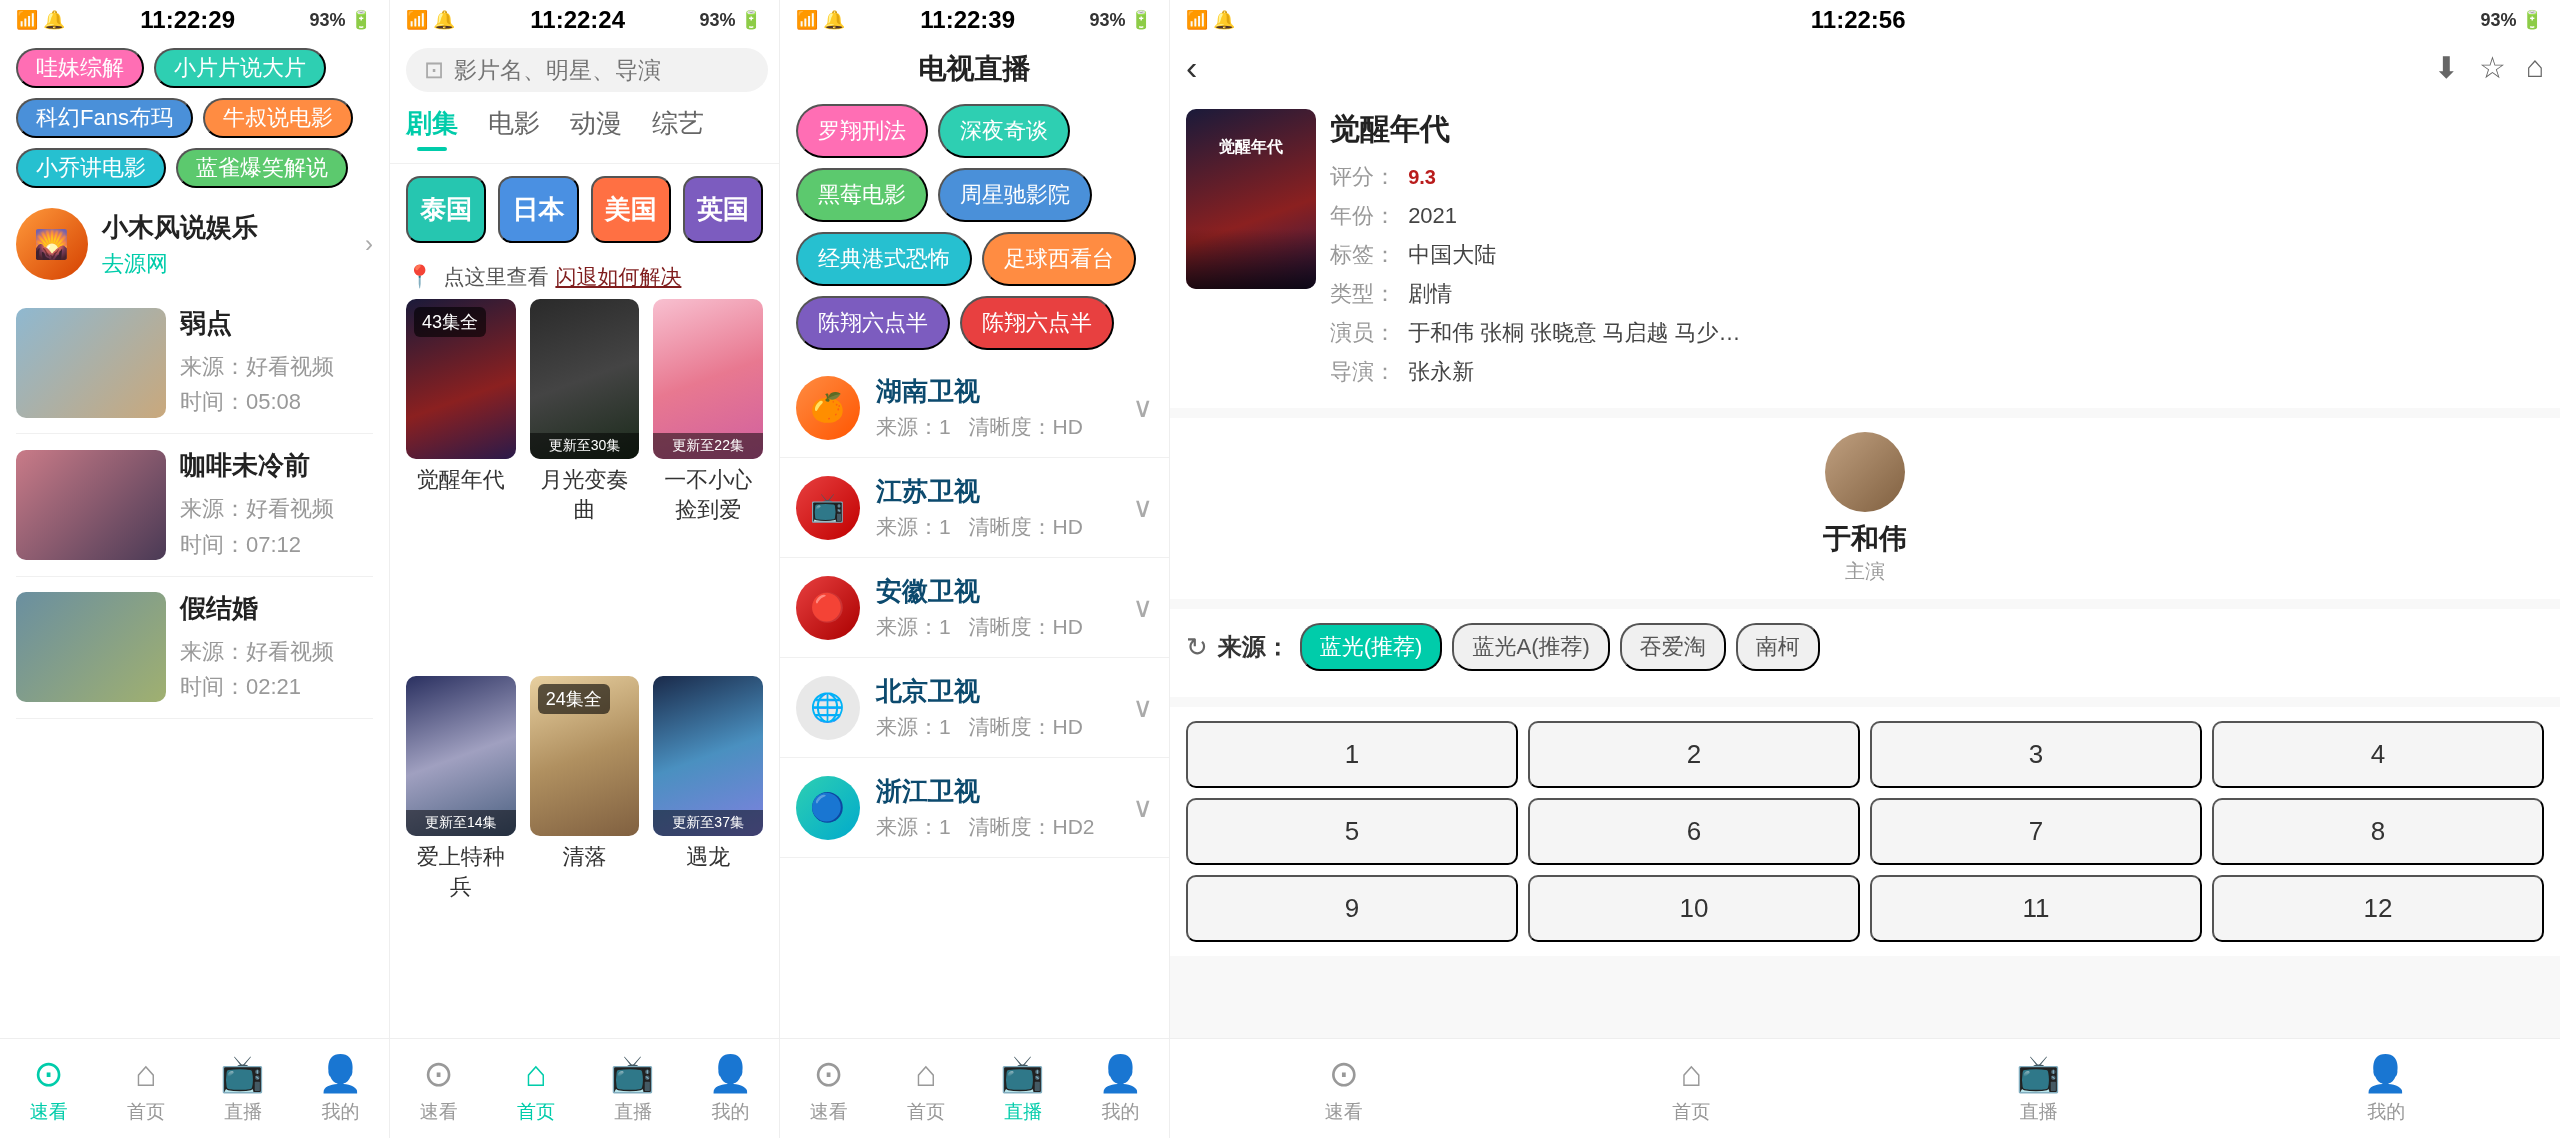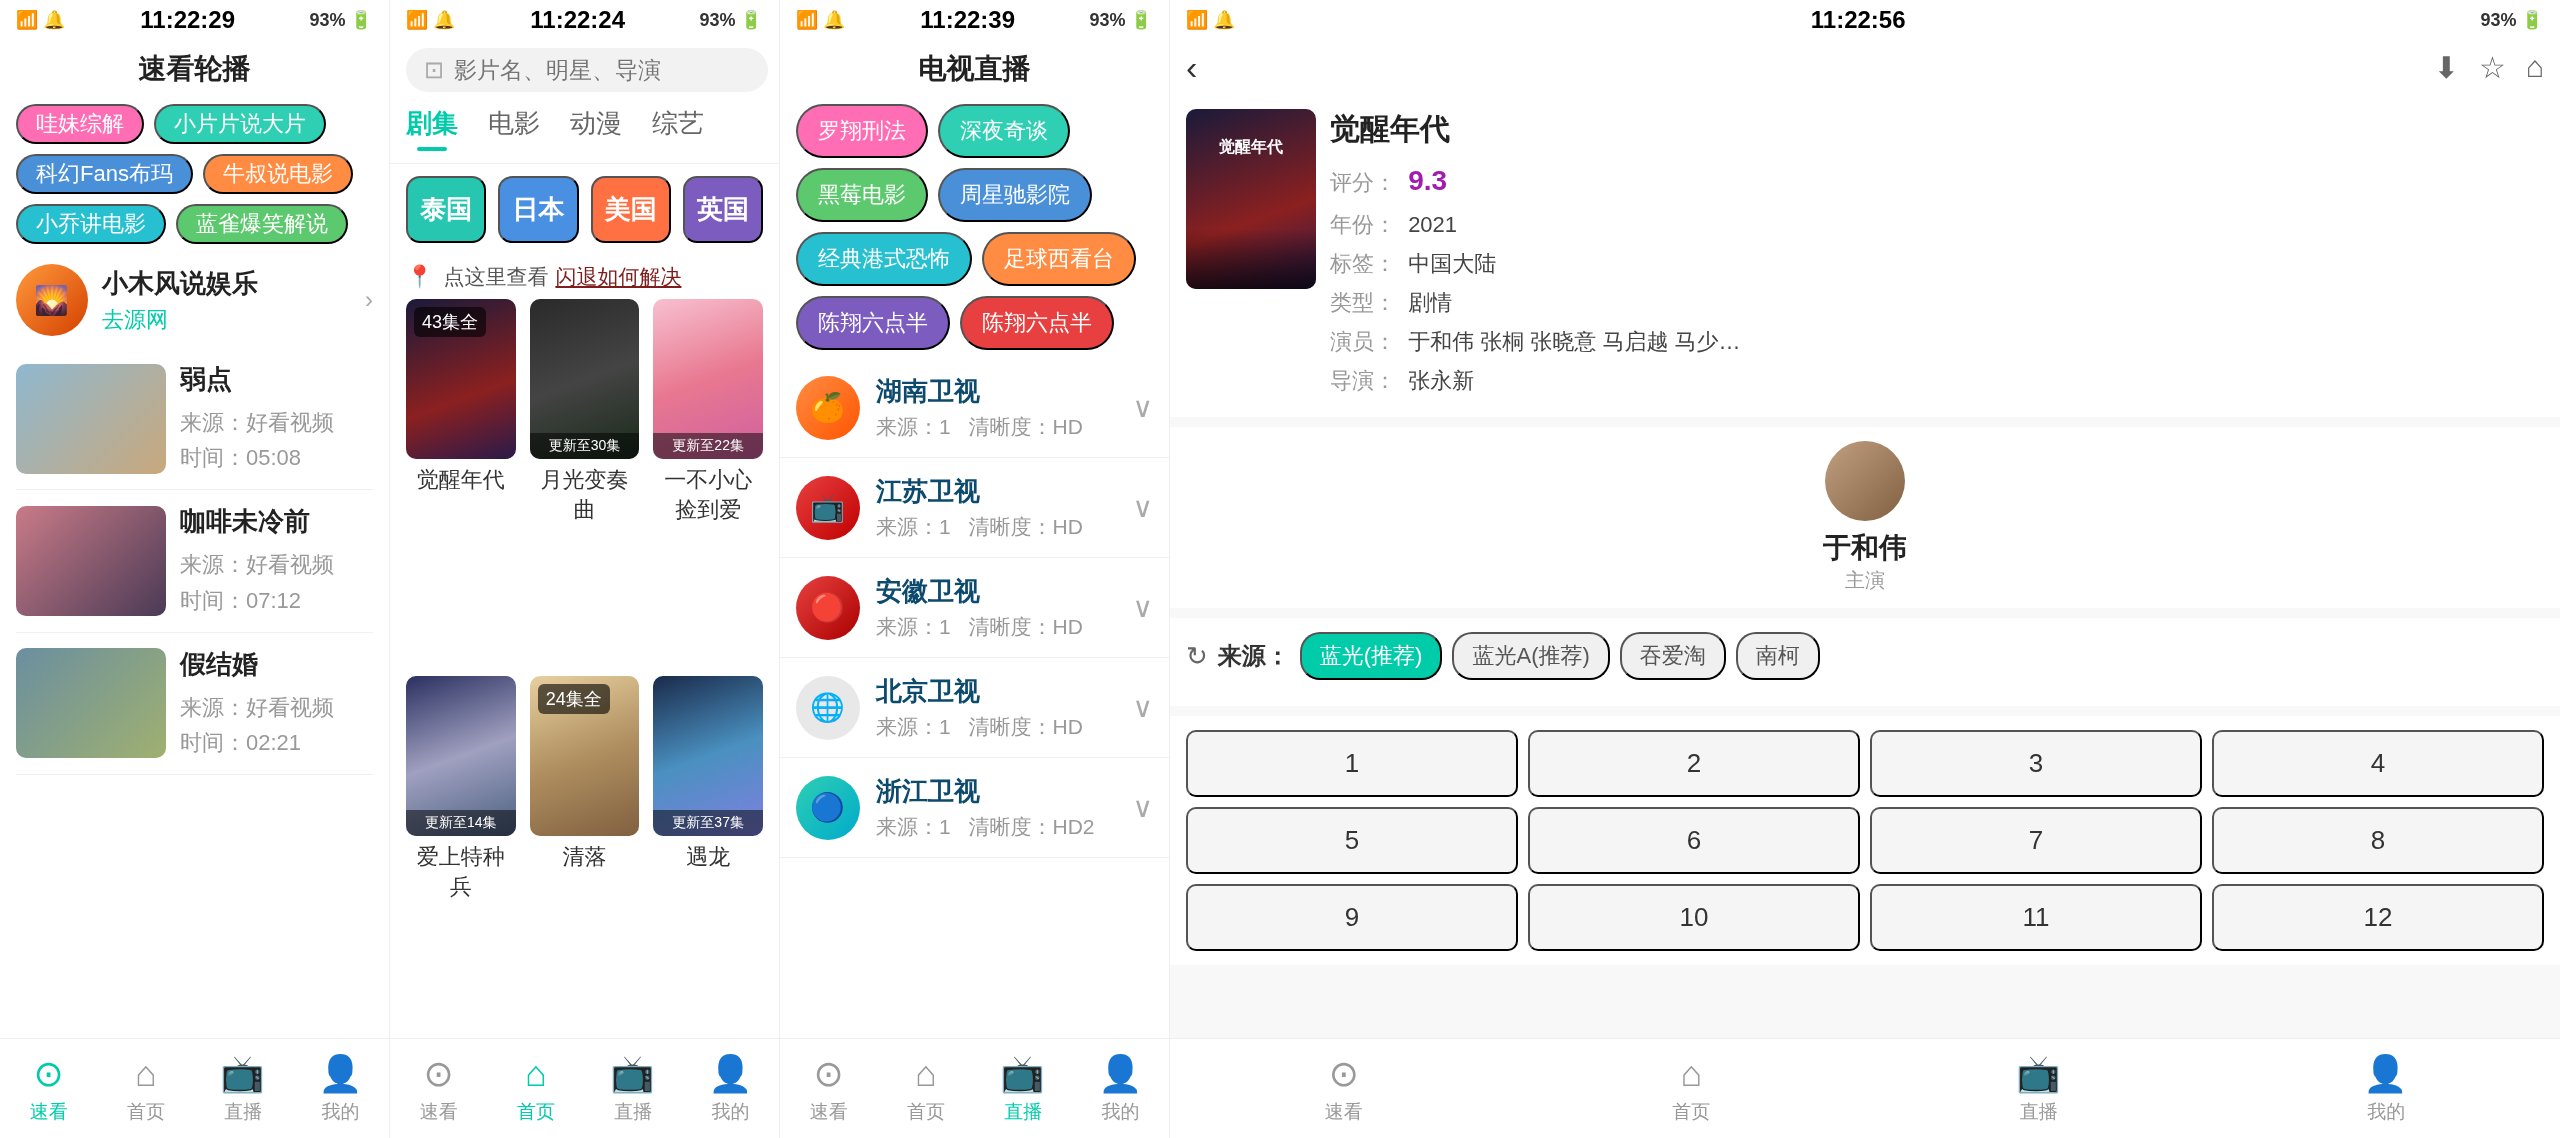--- a/index.html
+++ b/index.html
@@ -386,21 +386,21 @@
       bottom: 0;
       left: 0;
       right: 0;
       height: 60px;
       background: linear-gradient(transparent, rgba(0,0,0,0.7));
     }
     .detail-info { flex: 1; }
     .detail-title { font-size: 30px; font-weight: 700; color: #222; margin-bottom: 10px; }
     .detail-row { font-size: 22px; color: #444; margin-bottom: 6px; line-height: 1.5; }
     .detail-label { color: #999; margin-right: 6px; }
-    .detail-score { color: #a21caf; font-weight: 700; font-size: 28px; }
+    .detail-score { color: #b91c1c; font-weight: 700; font-size: 20px; }
 
     .actor-section {
       padding: 14px 16px;
       background: #fff;
       margin-top: 10px;
       flex-shrink: 0;
     }
     .actor-card {
       display: flex;
       flex-direction: column;
@@ -486,21 +486,20 @@
 <body>
 
 <div class="panel panel-1">
   <div class="status-bar panel-1-status">
     <span class="status-small">📶 🔔</span>
     <span class="time">11:22:29</span>
     <span class="status-small">
       <span>93%</span> 🔋
     </span>
   </div>
-  <div class="header">速看轮播</div>
   <div class="tags-row">
     <button class="tag-btn tag-pink">哇妹综解</button>
     <button class="tag-btn tag-teal">小片片说大片</button>
     <button class="tag-btn tag-blue">科幻Fans布玛</button>
     <button class="tag-btn tag-orange">牛叔说电影</button>
     <button class="tag-btn tag-cyan">小乔讲电影</button>
     <button class="tag-btn tag-green">蓝雀爆笑解说</button>
   </div>
   <div class="channel-info">
     <div class="channel-avatar">🌄</div>

